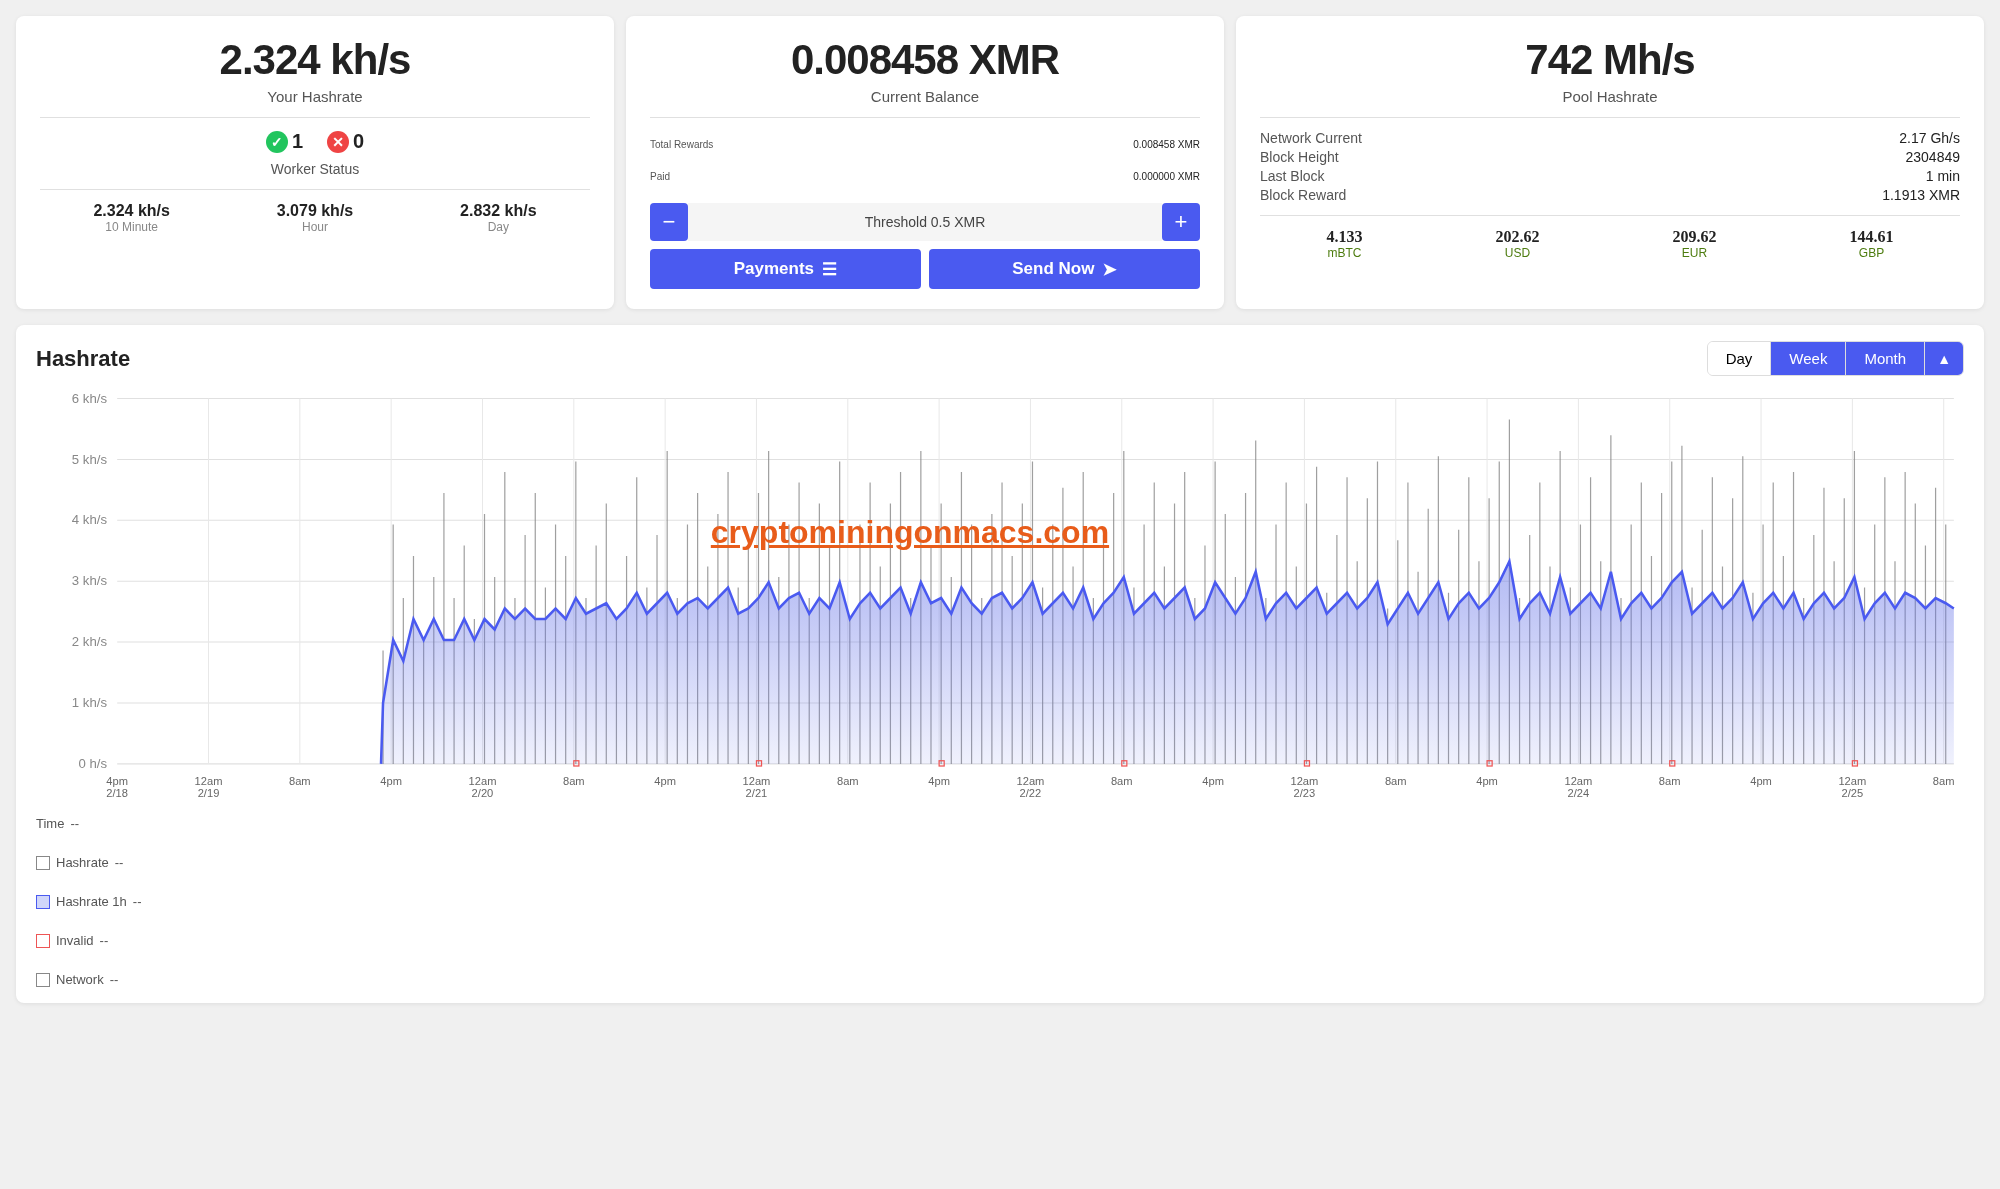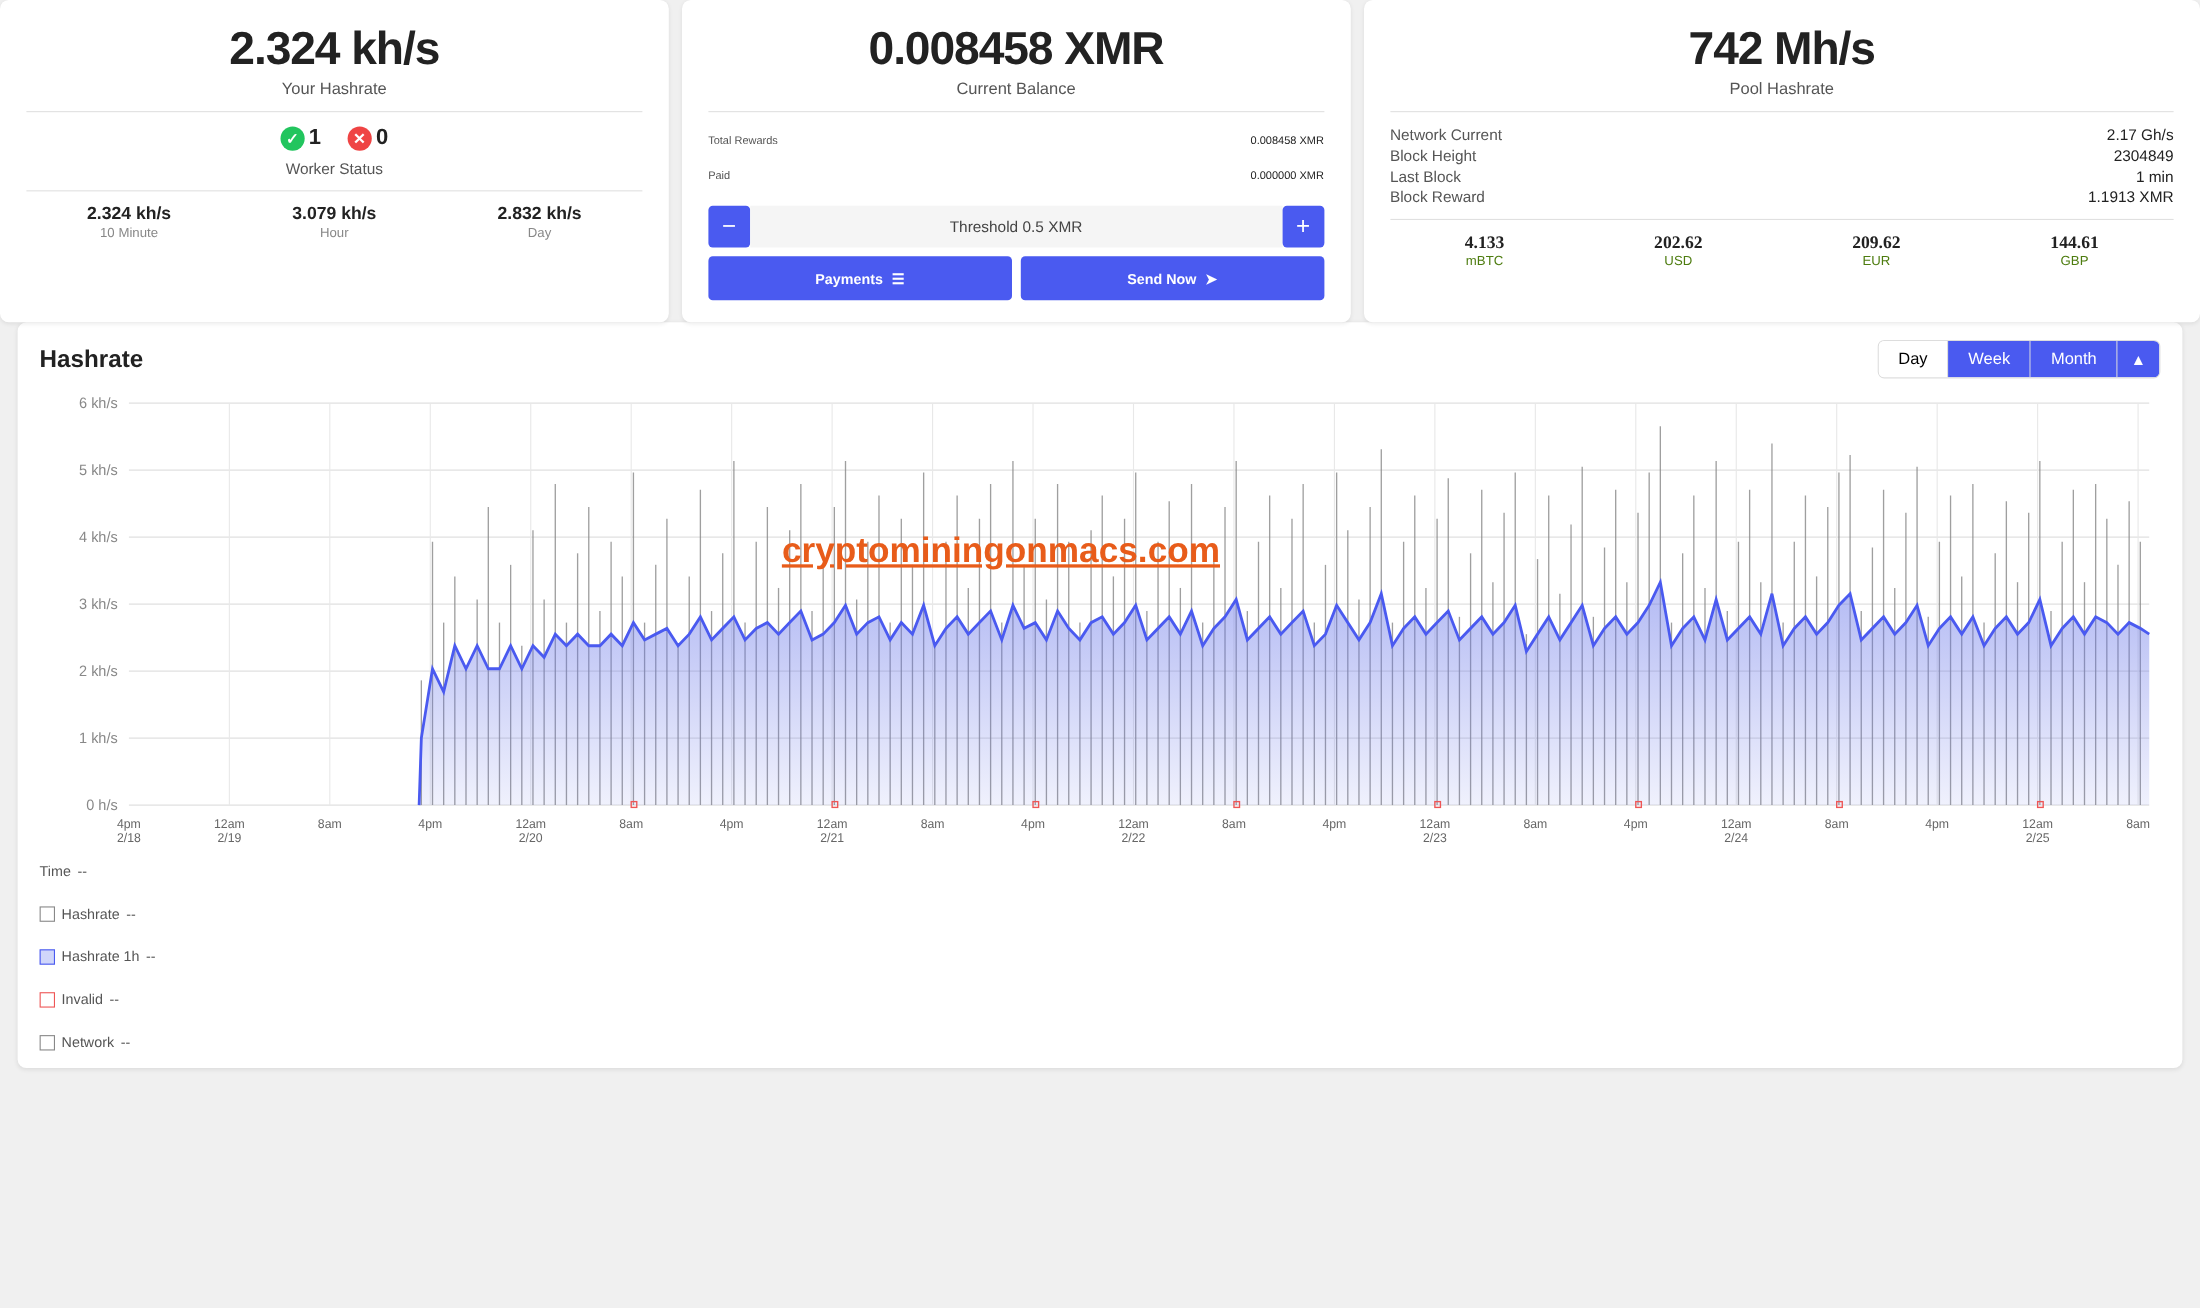--- a/index.html
+++ b/index.html
@@ -5,20 +5,21 @@
     * { box-sizing: border-box; margin: 0; padding: 0; }
     body {
       font-family: -apple-system, BlinkMacSystemFont, 'Segoe UI', Arial, sans-serif;
       background: #f0f0f0;
       color: #222;
     }
 
     .top-panels {
       display: flex;
       gap: 12px;
+      padding: 16px;
       background: #f0f0f0;
     }
 
     .panel {
       background: #fff;
       border-radius: 8px;
       padding: 20px 24px;
       flex: 1;
       box-shadow: 0 1px 4px rgba(0,0,0,0.08);
     }
@@ -159,21 +160,21 @@
       gap: 8px;
     }
 
     .action-btn {
       flex: 1;
       height: 40px;
       background: #4a5af0;
       color: white;
       border: none;
       border-radius: 4px;
-      font-size: 13px;
+      font-size: 17px;
       font-weight: 600;
       cursor: pointer;
       display: flex;
       align-items: center;
       justify-content: center;
       gap: 8px;
     }
 
     
     .pool-row {

